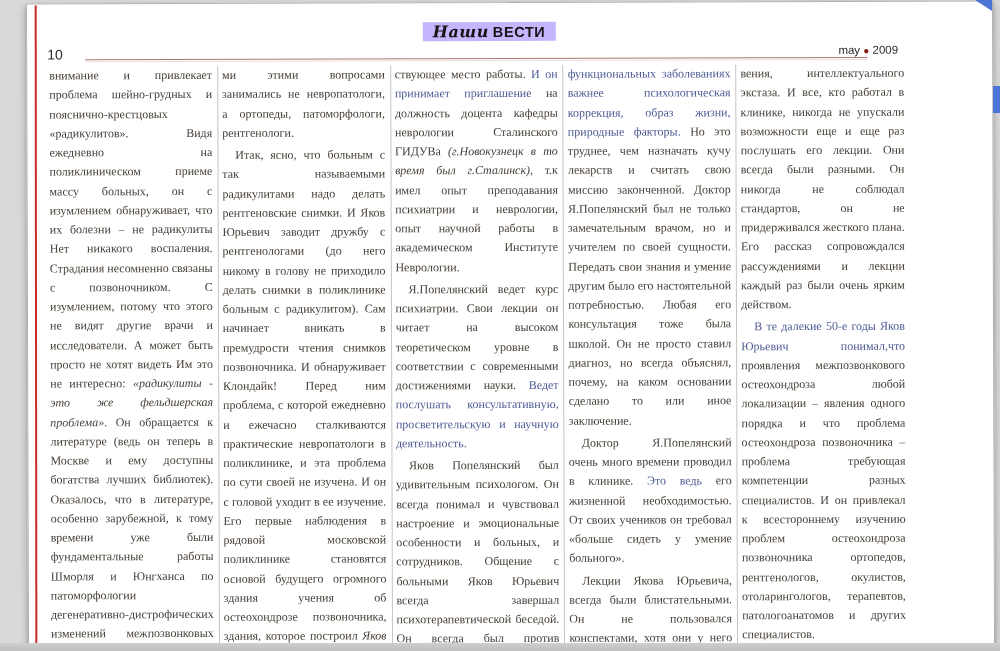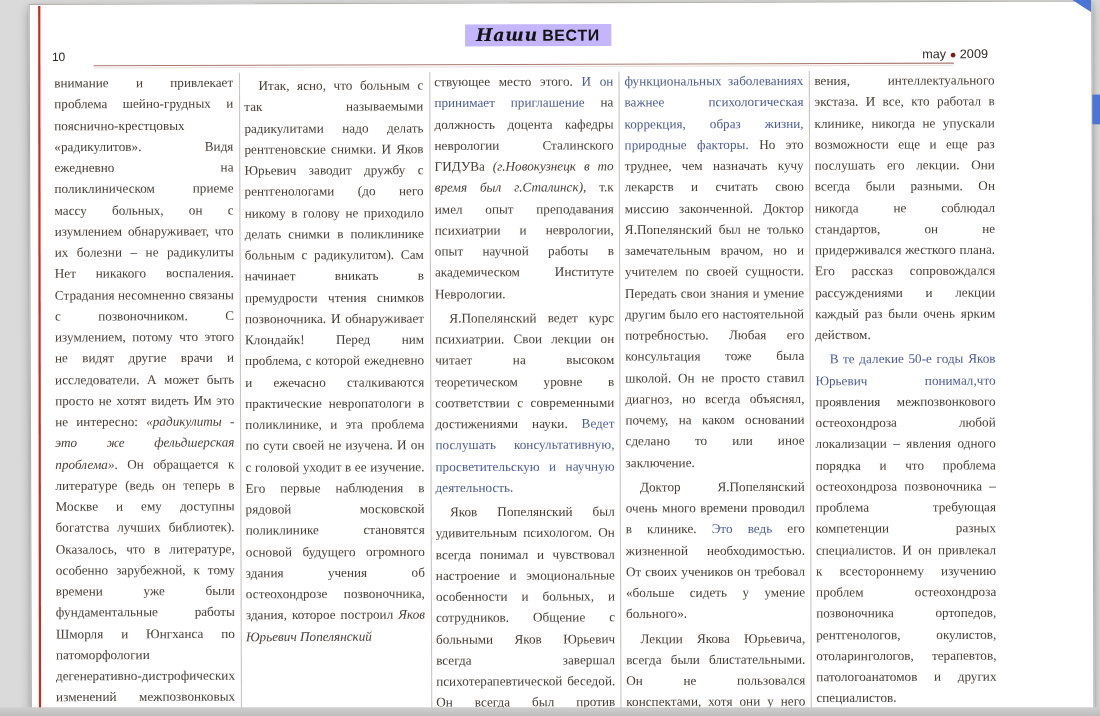--- a/index.html
+++ b/index.html
@@ -23,21 +23,21 @@
     transform:rotate(-0.18deg);transform-origin:50% 0;
     box-shadow:0 4px 10px rgba(0,0,0,0.28), 0 1px 3px rgba(0,0,0,0.15);
   }
   .red-edge{
     position:absolute;left:7px;top:1px;bottom:1px;width:2px;
     background:var(--edge-red);transform:rotate(0.12deg);
   }
   
   .pagenum{
     position:absolute;left:20px;top:42px;
-    font-family:"Liberation Sans", sans-serif;font-size:11px;color:#2e2b28;
+    font-family:"Liberation Sans", sans-serif;font-size:14px;color:#2e2b28;
   }
   .header-rule{
     position:absolute;left:58px;top:55px;width:782px;height:1px;
     background:var(--rule);box-shadow:0 2px 0 rgba(168,122,112,0.25);
   }
   .masthead{
     position:absolute;left:462px;top:19px;transform:translateX(-50%);
     background:#c4b5fd;padding:0 10px;white-space:nowrap;color:#141414;
   }
   .masthead .script{
@@ -104,24 +104,25 @@
     <span>may</span>
     <span class="dot">●</span>
     <span>2009</span>
   </div>
 
   <div class="cols">
     <section class="col">
         <p><span>внимание и привлекает проблема шейно-грудных и пояснично-крестцовых «радикулитов». Видя ежедневно на поликлиническом приеме массу больных, он с изумлением обнаруживает, что их болезни – не радикулиты Нет никакого воспаления. Страдания несомненно связаны с позвоночником. С изумлением, потому что этого не видят другие врачи и исследователи. А может быть просто не хотят видеть Им это не интересно: </span><span class="i">«радикулиты - это же фельдшерская проблема»</span><span>. Он обращается к литературе (ведь он теперь в Москве и ему доступны богатства лучших библиотек). Оказалось, что в литературе, особенно зарубежной, к тому времени уже были фундаментальные работы Шморля и Юнгханса по патоморфологии дегенеративно-дистрофических изменений межпозвонковых дисков. Уже опубликована монография Бертши-Роше о шейной мигрени, с результатами хирургического лечения, особенно поясничного остеохондроза и т.д. Но все-</span></p>
       </section>
     <section class="col">
+        <p><span>ми этими вопросами занимались не невропатологи, а ортопеды, патоморфологи, рентгенологи.</span></p>
         <p class="ind"><span>Итак, ясно, что больным с так называемыми радикулитами надо делать рентгеновские снимки. И Яков Юрьевич заводит дружбу с рентгенологами (до него никому в голову не приходило делать снимки в поликлинике больным с радикулитом). Сам начинает вникать в премудрости чтения снимков позвоночника. И обнаруживает Клондайк! Перед ним проблема, с которой ежедневно и ежечасно сталкиваются практические невропатологи в поликлинике, и эта проблема по сути своей не изучена. И он с головой уходит в ее изучение. Его первые наблюдения в рядовой московской поликлинике становятся основой будущего огромного здания учения об остеохондрозе позвоночника, здания, которое построил </span><span class="i">Яков Юрьевич Попелянский</span></p>
       </section>
     <section class="col">
-        <p><span>ствующее место этого. </span><span class="blue">И он принимает приглашение</span><span> на должность доцента кафедры неврологии Сталинского ГИДУВа </span><span class="i">(г.Новокузнецк в то время был г.Сталинск)</span><span>, т.к имел опыт преподавания психиатрии и неврологии, опыт научной работы в академическом Институте Неврологии.</span></p>
+        <p><span>ствующее место работы. </span><span class="blue">И он принимает приглашение</span><span> на должность доцента кафедры неврологии Сталинского ГИДУВа </span><span class="i">(г.Новокузнецк в то время был г.Сталинск)</span><span>, т.к имел опыт преподавания психиатрии и неврологии, опыт научной работы в академическом Институте Неврологии.</span></p>
         <p class="ind"><span>Я.Попелянский ведет курс психиатрии. Свои лекции он читает на высоком теоретическом уровне в соответствии с современными достижениями науки. </span><span class="blue">Ведет послушать консультативную, просветительскую и научную деятельность.</span></p>
         <p class="ind"><span>Яков Попелянский был удивительным психологом. Он всегда понимал и чувствовал настроение и эмоциональные особенности и больных, и сотрудников. Общение с больными Яков Юрьевич всегда завершал психотерапевтической беседой. Он всегда был против полипрагмазии, не любил назначать лекарства, особенно при таких болезнях, как вегетативная дистония, невроз, понимая, что при</span></p>
       </section>
     <section class="col">
         <p><span class="blue">функциональных заболеваниях важнее психологическая коррекция, образ жизни, природные факторы.</span><span> Но это труднее, чем назначать кучу лекарств и считать свою миссию законченной. Доктор Я.Попелянский был не только замечательным врачом, но и учителем по своей сущности. Передать свои знания и умение другим было его настоятельной потребностью. Любая его консультация тоже была школой. Он не просто ставил диагноз, но всегда объяснял, почему, на каком основании сделано то или иное заключение.</span></p>
         <p class="ind"><span>Доктор Я.Попелянский очень много времени проводил в клинике. </span><span class="blue">Это ведь</span><span> его жизненной необходимостью. От своих учеников он требовал «больше сидеть у умение больного».</span></p>
         <p class="ind"><span>Лекции Якова Юрьевича, всегда были блистательными. Он не пользовался конспектами, хотя они у него были. Сама лекция каждый раз создавалась заново. Это всегда был некий взрыв мысли, творческого вдохно-</span></p>
       </section>
     <section class="col">
         <p><span>вения, интеллектуального экстаза. И все, кто работал в клинике, никогда не упускали возможности еще и еще раз послушать его лекции. Они всегда были разными. Он никогда не соблюдал стандартов, он не придерживался жесткого плана. Его рассказ сопровождался рассуждениями и лекции каждый раз были очень ярким действом.</span></p>

